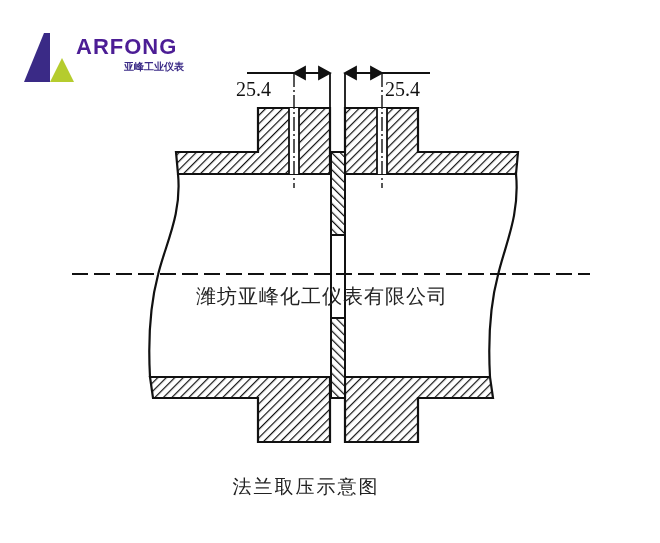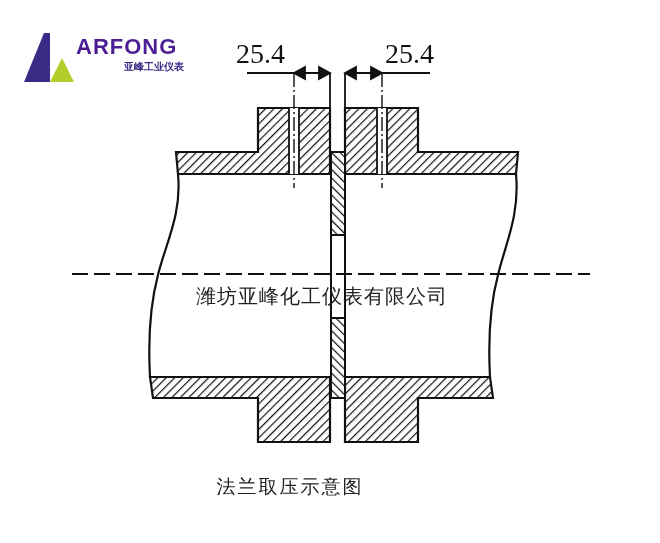--- a/index.html
+++ b/index.html
@@ -1,22 +1,22 @@
 <!DOCTYPE html>
 <html><head>
 <meta charset="utf-8">
 <style>
   html, body { margin: 0; padding: 0; background: #ffffff; }
   body { width: 660px; height: 543px; position: relative; overflow: hidden; font-family: "DejaVu Sans", sans-serif; }
   #canvas { position: absolute; left: 0; top: 0; }
   .logo-text { position: absolute; left: 76px; top: 34px; font-family: "Liberation Sans", sans-serif; font-weight: bold; font-size: 22px; letter-spacing: 1px; color: #4c1d95; }
   .logo-sub { position: absolute; left: 80px; top: 60px; font-family: "DejaVu Sans", sans-serif; font-weight: bold; font-size: 10px; color: #3a2a86; letter-spacing: 0px; margin-left: 44px; }
-  .dim-label { position: absolute; font-family: "Liberation Serif", serif; font-size: 28px; color: #111; }
+  .dim-label { position: absolute; font-family: "Liberation Serif", serif; font-size: 20px; color: #111; margin-top: 40px; }
   .watermark { position: absolute; left: 196px; top: 283px; font-family: "DejaVu Sans", sans-serif; font-size: 20px; color: #222; letter-spacing: 1px; white-space: nowrap; }
-  .caption { position: absolute; left: 0; width: 580px; top: 474px; text-align: center; font-family: "DejaVu Sans", sans-serif; font-size: 19px; color: #222; letter-spacing: 2px; }
+  .caption { position: absolute; left: 0; width: 580px; top: 474px; text-align: center; font-family: "DejaVu Sans", sans-serif; font-size: 19px; color: #222; letter-spacing: 2px; padding-left: 16px; }
 </style>
 </head>
 <body>
 
 <svg id="canvas" width="660" height="543" viewBox="0 0 660 543">
   <defs>
     <pattern id="hatch" patternUnits="userSpaceOnUse" width="6" height="6" patternTransform="rotate(45)">
       <rect width="6" height="6" fill="#fff"></rect>
       <line x1="0" y1="0" x2="0" y2="6" stroke="#111" stroke-width="2.4"></line>
     </pattern>

